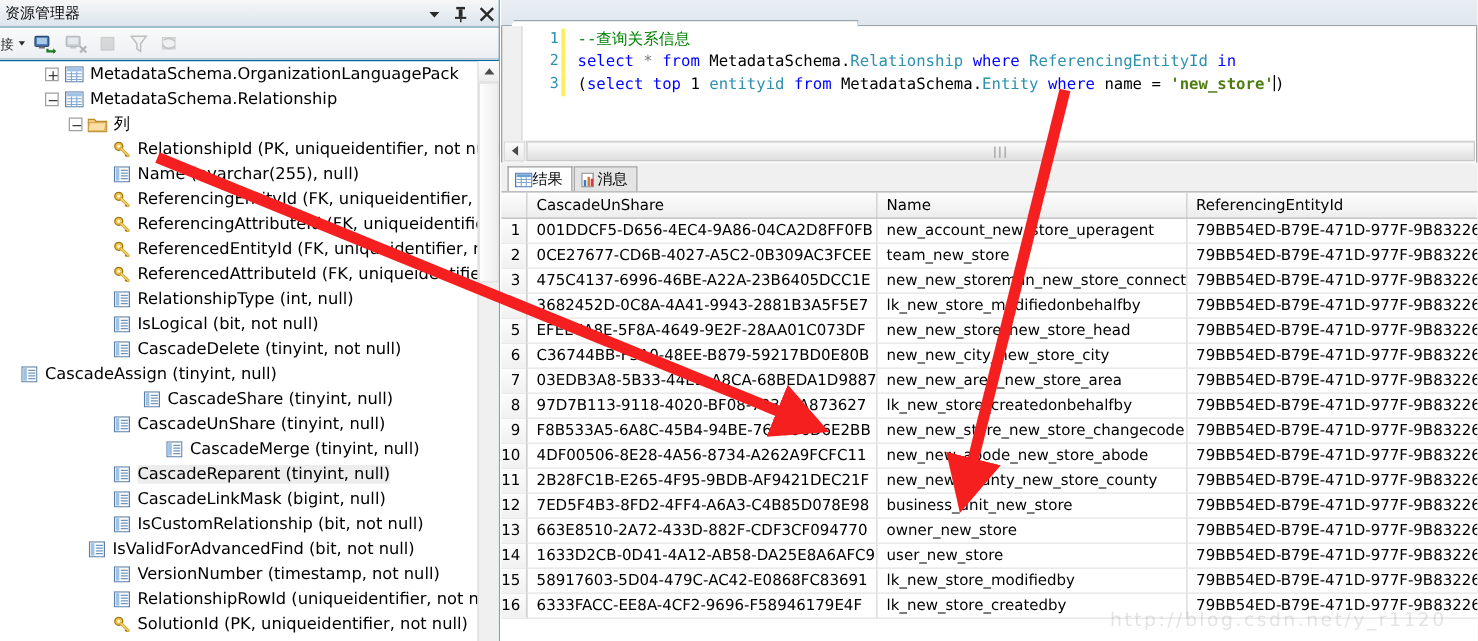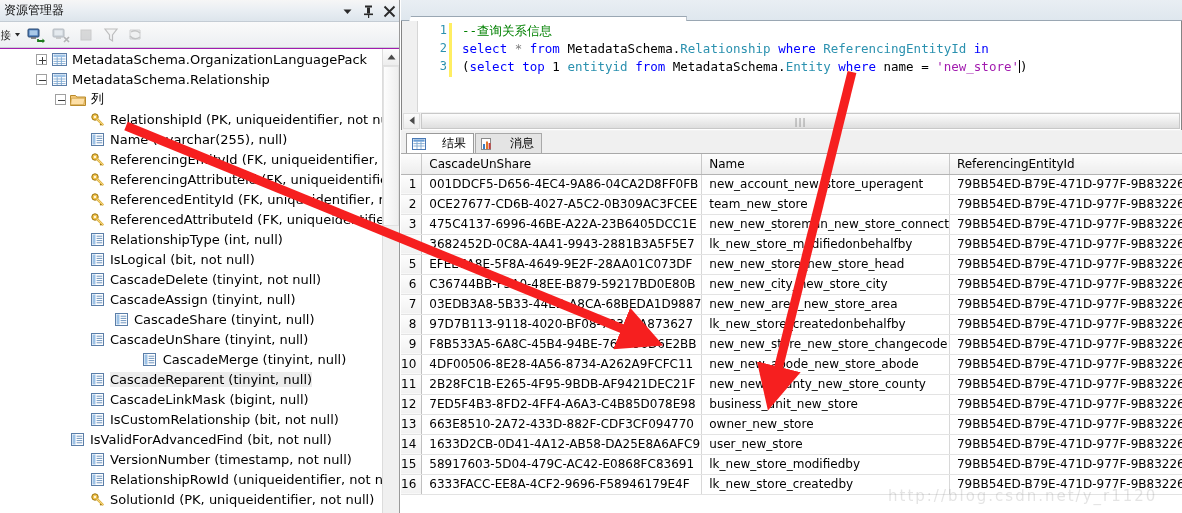--- a/index.html
+++ b/index.html
@@ -10,21 +10,21 @@
     background: #ffffff;
     font-family: "Liberation Sans", sans-serif;
     font-size: 12px;
     color: #000;
   }
   #root { position: relative; width: 1182px; height: 513px; }
 
   
   #left-panel {
     position: absolute; left: 0; top: 0; width: 400px; height: 513px;
-    background: #a21caf;
+    background: #0369a1;
     border-right: 1px solid #9a9a9a;
   }
   #oe-titlebar {
     position: relative; height: 22px;
     background: linear-gradient(to bottom,#f6f6f6 0%,#e9eef3 50%,#dde5ec 100%);
     border-bottom: 1px solid #c4ccd4;
     display: flex; align-items: center;
   }
   #oe-title {
     font-size: 12px; padding-left: 4px; color: #0a0a0a;
@@ -113,21 +113,21 @@
     color:#2b91af; font-family:"DejaVu Sans Mono", monospace; font-size:12px;
   }
   .lmark { width: 3px; background:#ffee62; align-self:stretch; margin-right: 10px; }
   .code {
     font-family:"DejaVu Sans Mono", monospace; font-size:12.5px;
     white-space: pre; color:#000;
   }
   .k-blue { color:#0000ff; }
   .k-gray { color:#808080; }
   .k-green { color:#008000; }
-  .k-red { color:#a21caf; }
+  .k-red { color:#4d7c0f;font-weight:bold; }
   .k-teal { color:#2b91af; }
   .caret { display:inline-block; width:1px; height:13px; background:#000; vertical-align:-2px; }
 
   #editor-hscroll {
     position:absolute; left:1px; right:1px; bottom:1px; height:17px;
     background:#f0f0f0; display:flex; align-items:center;
   }
   #editor-hscroll .arrow-left {
     width:17px; height:16px; display:flex; align-items:center; justify-content:center;
     background: linear-gradient(to bottom,#fbfbfb,#ececec); border:1px solid #dcdcdc;
@@ -145,21 +145,21 @@
 
   
   #results-pane {
     position:absolute; left:0; top:131px; right:0; bottom:0; background:#f5f5f5;
   }
   #res-tabs {
     height: 22px; display:flex; align-items:flex-end; padding-left:5px; gap:1px;
     background:#f0f0f0;
   }
   .res-tab {
-    height: 20px; display:flex; align-items:center; gap:16px;
+    height: 20px; display:flex; align-items:center; gap:0;
     padding: 0 7px 0 5px;
     font-size: 12px; font-family:"DejaVu Sans", sans-serif;
     border:1px solid #a9a9a9; border-bottom:none; background:#e4e4e4;
   }
   .res-tab.active { background:#ffffff; border-color:#9a9a9a; }
 
   #grid {
     position:absolute; left:0; top:22px; right:0; bottom:0;
     background:#fff; border-top:1px solid #a9a9a9;
     overflow:hidden;
@@ -405,21 +405,21 @@
           <span style="width: 11px; margin-right: 4px; flex: 0 0 auto;"></span>
           <span class="ico">
             <svg width="13" height="13" viewBox="0 0 13 13">
               <rect x="0.5" y="0.5" width="12" height="12" fill="#ffffff" stroke="#5b7ea8"></rect>
               <rect x="1.5" y="1.5" width="3" height="10" fill="#9dc2e6"></rect>
               <path d="M5.6 3.2 H11.3 M5.6 5.4 H11.3 M5.6 7.6 H11.3 M5.6 9.8 H11.3" stroke="#6f95bf" stroke-width="1"></path>
             </svg>
           </span>
           <span class="lbl">CascadeDelete (tinyint, not null)</span>
         </div>
-        <div class="tnode" style="padding-left: 74px;">
+        <div class="tnode" style="">
           <span style="width: 11px; margin-right: 4px; flex: 0 0 auto;"></span>
           <span class="ico">
             <svg width="13" height="13" viewBox="0 0 13 13">
               <rect x="0.5" y="0.5" width="12" height="12" fill="#ffffff" stroke="#5b7ea8"></rect>
               <rect x="1.5" y="1.5" width="3" height="10" fill="#9dc2e6"></rect>
               <path d="M5.6 3.2 H11.3 M5.6 5.4 H11.3 M5.6 7.6 H11.3 M5.6 9.8 H11.3" stroke="#6f95bf" stroke-width="1"></path>
             </svg>
           </span>
           <span class="lbl">CascadeAssign (tinyint, null)</span>
         </div>
@@ -438,21 +438,21 @@
           <span style="width: 11px; margin-right: 4px; flex: 0 0 auto;"></span>
           <span class="ico">
             <svg width="13" height="13" viewBox="0 0 13 13">
               <rect x="0.5" y="0.5" width="12" height="12" fill="#ffffff" stroke="#5b7ea8"></rect>
               <rect x="1.5" y="1.5" width="3" height="10" fill="#9dc2e6"></rect>
               <path d="M5.6 3.2 H11.3 M5.6 5.4 H11.3 M5.6 7.6 H11.3 M5.6 9.8 H11.3" stroke="#6f95bf" stroke-width="1"></path>
             </svg>
           </span>
           <span class="lbl">CascadeUnShare (tinyint, null)</span>
         </div>
-        <div class="tnode" style="padding-left: 74px; justify-content: center;">
+        <div class="tnode" style="padding-left: 116px;">
           <span style="width: 11px; margin-right: 4px; flex: 0 0 auto;"></span>
           <span class="ico">
             <svg width="13" height="13" viewBox="0 0 13 13">
               <rect x="0.5" y="0.5" width="12" height="12" fill="#ffffff" stroke="#5b7ea8"></rect>
               <rect x="1.5" y="1.5" width="3" height="10" fill="#9dc2e6"></rect>
               <path d="M5.6 3.2 H11.3 M5.6 5.4 H11.3 M5.6 7.6 H11.3 M5.6 9.8 H11.3" stroke="#6f95bf" stroke-width="1"></path>
             </svg>
           </span>
           <span class="lbl">CascadeMerge (tinyint, null)</span>
         </div>

